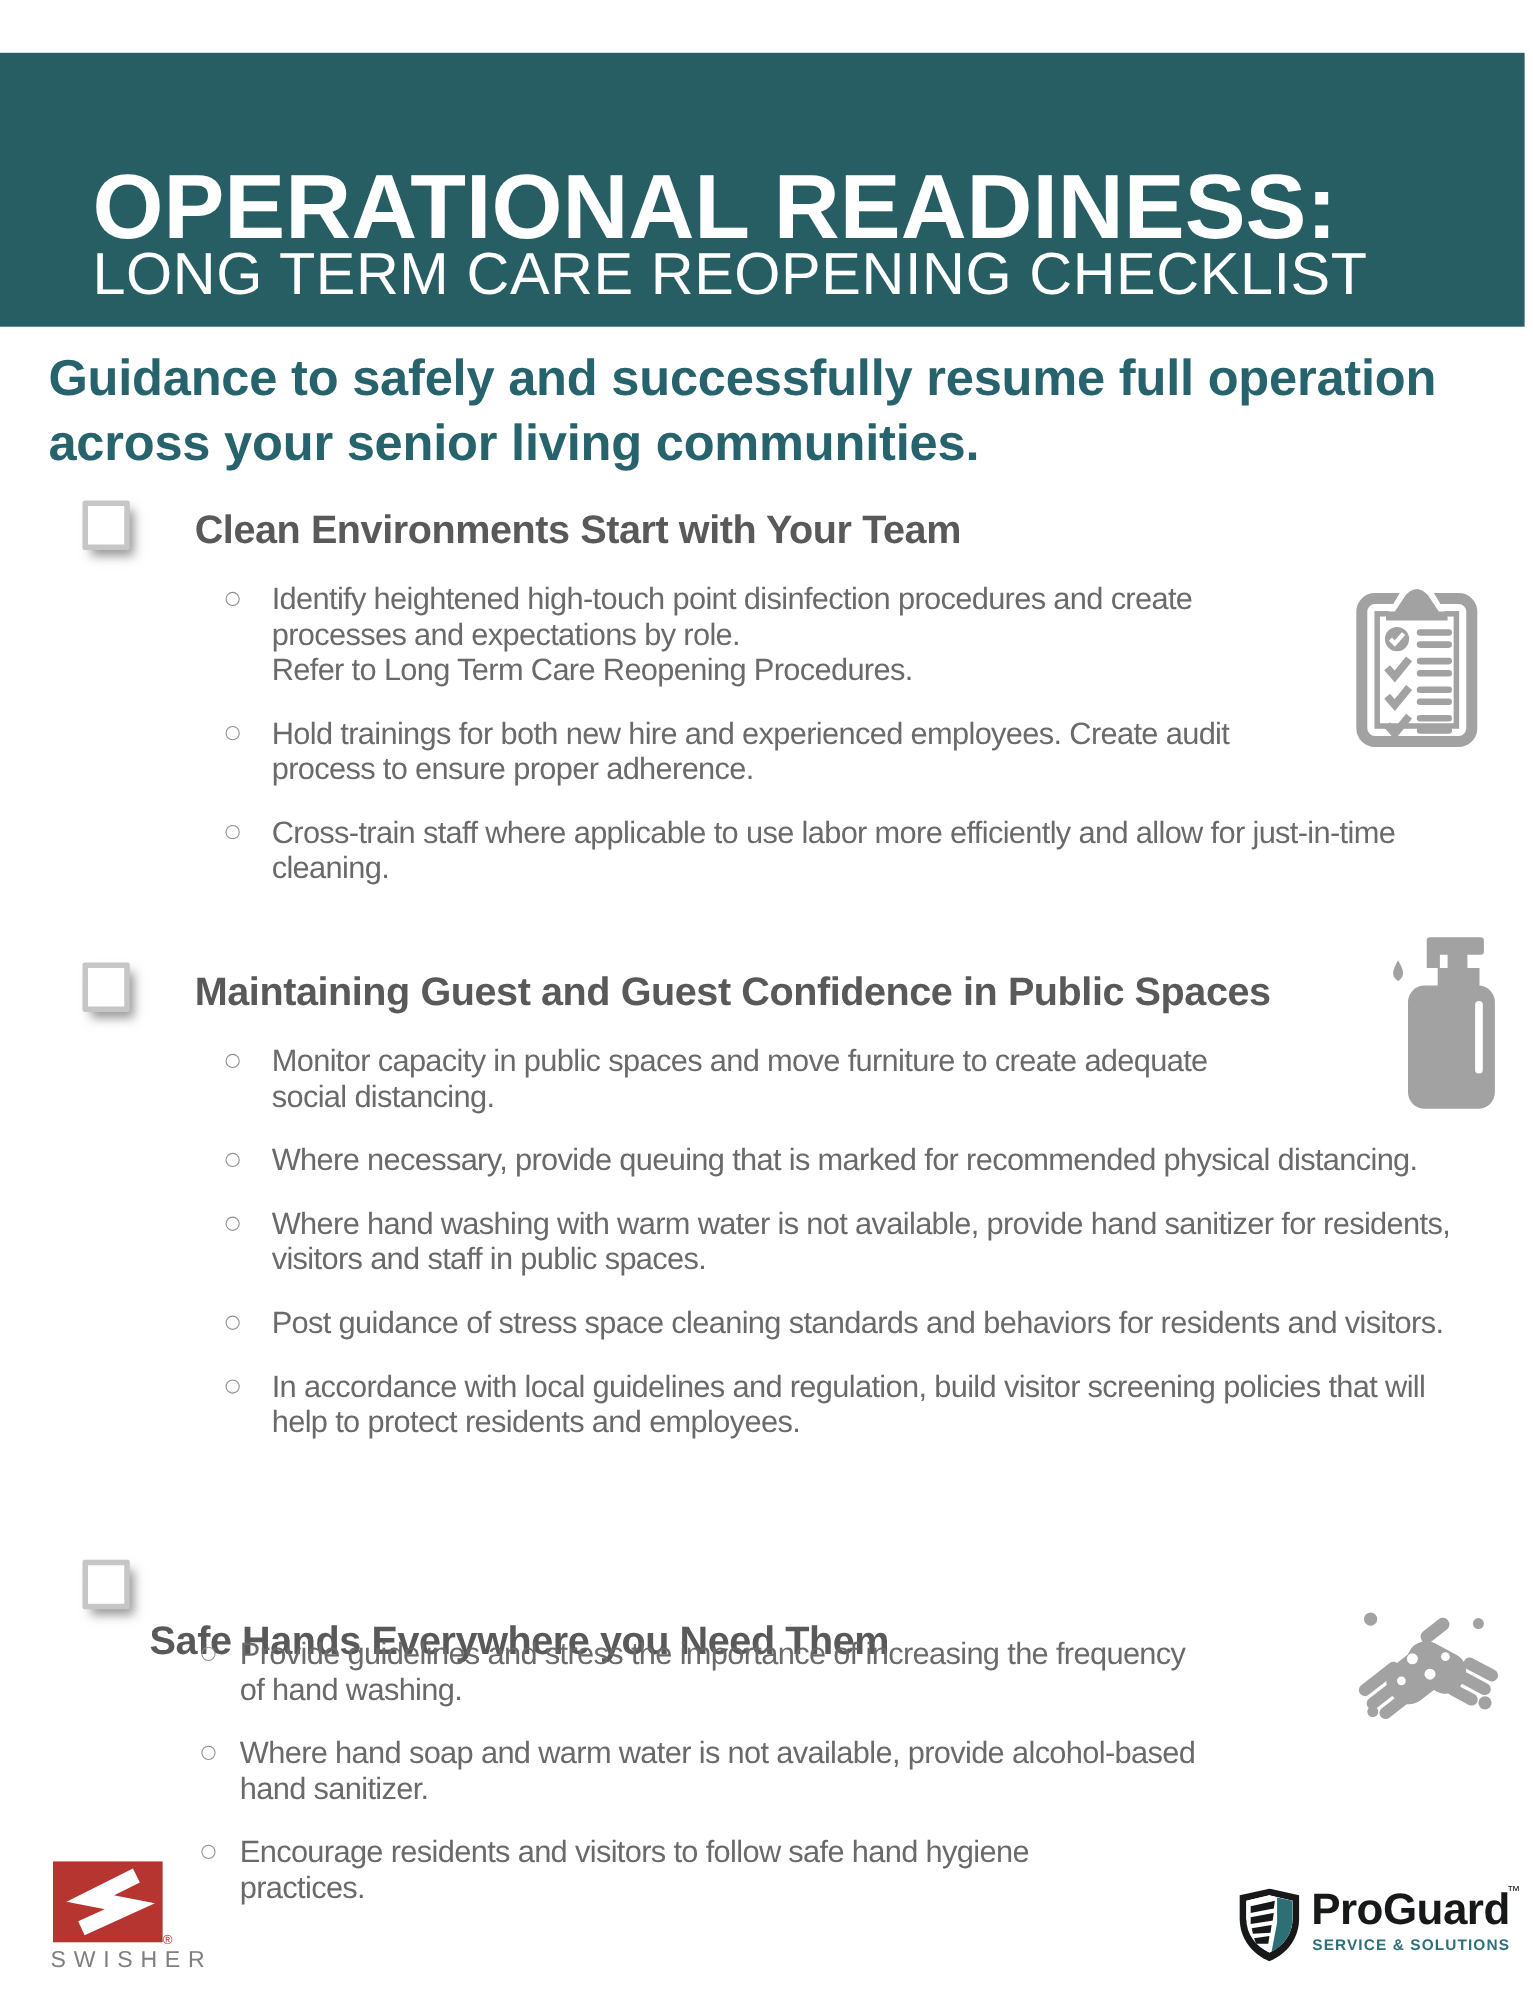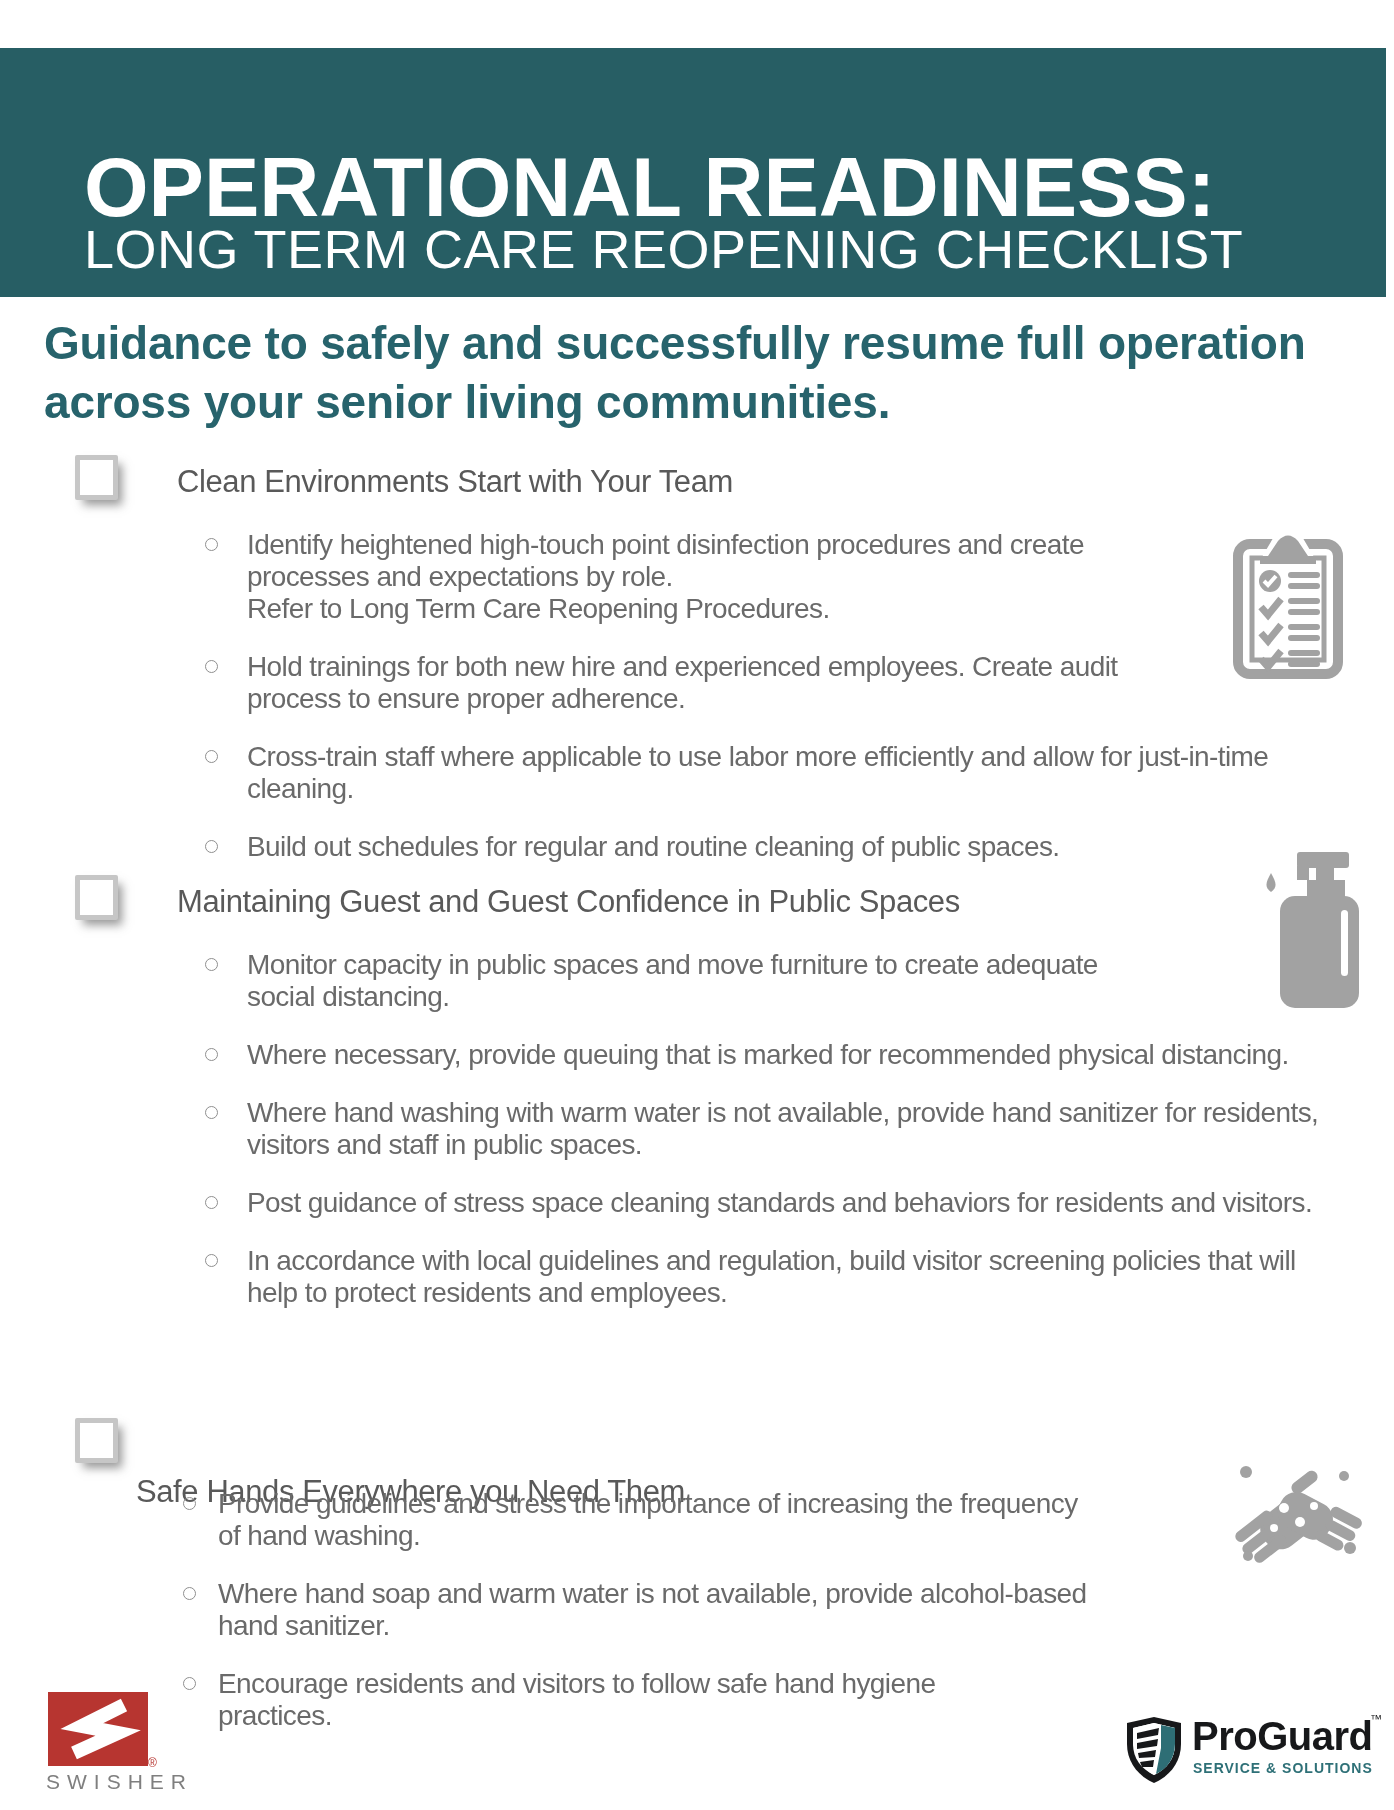--- a/index.html
+++ b/index.html
@@ -25,21 +25,21 @@
     letter-spacing:-0.2px;white-space:pre-line;
   }
   
   .checkbox{
     position:absolute;left:75px;width:33px;height:35px;background:#ffffff;
     border:5px solid #c6c6c6;border-radius:2px;
     box-shadow:6px 7px 9px -2px rgba(70,70,70,.55);
   }
   .cb1{top:455px;} .cb2{top:875px;} .cb3{top:1418px;}
   .section-heading{
-    position:absolute;font-size:31px;line-height:36px;font-weight:normal;color:#595959;
+    position:absolute;font-size:36px;line-height:36px;font-weight:bold;color:#595959;
     letter-spacing:-0.4px;white-space:nowrap;
   }
   .sh1{left:177px;top:464px;} .sh2{left:177px;top:884px;} .sh3{left:136px;top:1427px;margin-top:47px;}
   .bullets{position:absolute;width:1170px;}
   .bl1{left:205px;top:529px;} .bl2{left:205px;top:949px;} .bl3{left:183px;top:1488px;}
   .bullet{position:relative;padding-left:42px;margin-bottom:26px;}
   .bl3 .bullet{padding-left:35px;}
   .bullet-marker{
     position:absolute;left:0;top:9px;width:11px;height:11px;
     border:1.5px solid #8f8f8f;border-radius:50%;
@@ -96,24 +96,20 @@
     </div>
     <div class="bullet">
       <span class="bullet-marker"></span>
       <div class="bullet-text">Hold trainings for both new hire and experienced employees. Create audit
 process to ensure proper adherence.</div>
     </div>
     <div class="bullet">
       <span class="bullet-marker"></span>
       <div class="bullet-text">Cross-train staff where applicable to use labor more efficiently and allow for just-in-time
 cleaning.</div>
-    </div>
-    <div class="bullet">
-      <span class="bullet-marker"></span>
-      <div class="bullet-text">Build out schedules for regular and routine cleaning of public spaces.</div>
     </div>
   </div>
 
   <div class="icon icon-clipboard">
     <svg width="112" height="152" viewBox="0 0 112 152">
       <rect x="6" y="16" width="100" height="130" rx="12" fill="none" stroke="#A2A2A2" stroke-width="10"></rect>
       <rect x="20" y="30" width="72" height="102" fill="none" stroke="#A2A2A2" stroke-width="5"></rect>
       <path d="M34 30 L44 13 Q56 -2 68 13 L78 30 Z" fill="#ffffff" stroke="#ffffff" stroke-width="8"></path>
       <path d="M36 28 L46 13 Q56 2 66 13 L76 28 L84 28 L84 36 L28 36 L28 28 Z" fill="#A2A2A2"></path>
       <circle cx="38" cy="53" r="11" fill="#A2A2A2"></circle>

